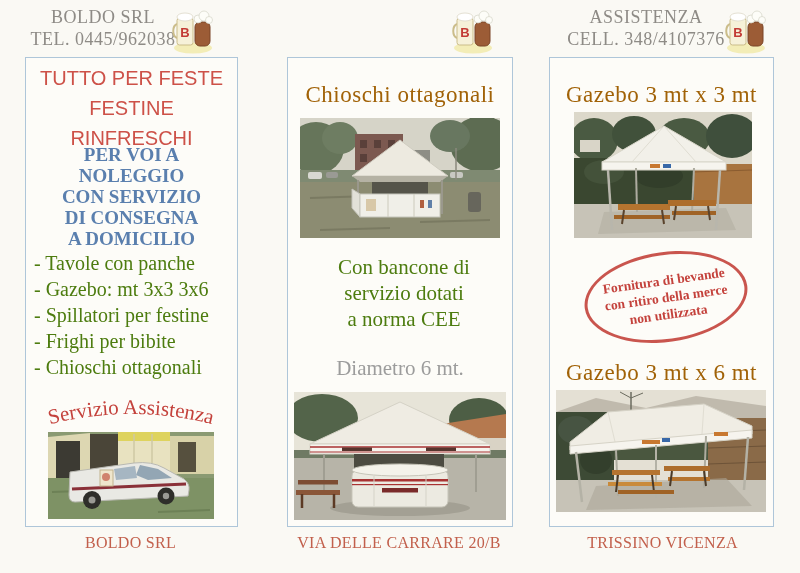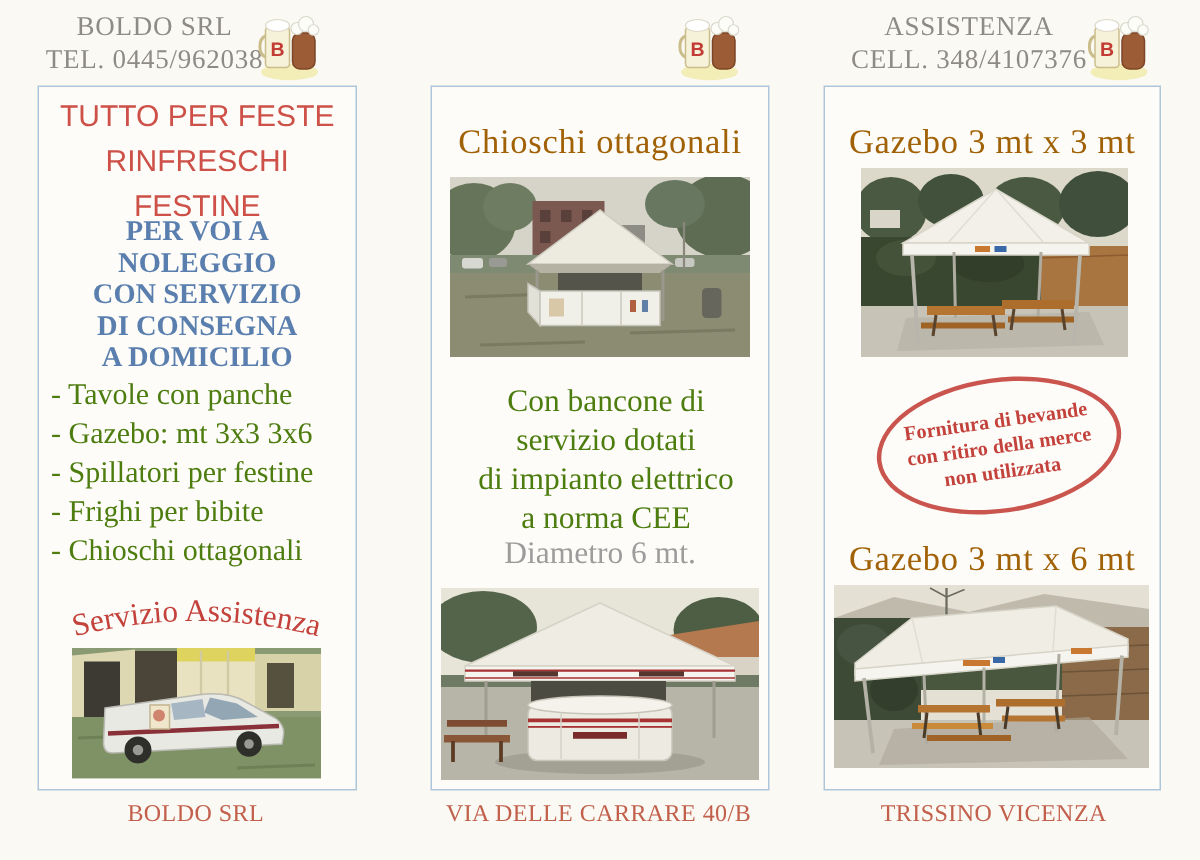--- a/index.html
+++ b/index.html
@@ -101,22 +101,22 @@
   <text x="14" y="31" text-anchor="middle" font-size="13" font-weight="bold" fill="#c23b35" font-family="Liberation Sans, sans-serif">B</text>
   <rect x="24" y="16" width="15" height="24" rx="5" fill="#9c5c36" stroke="#7b4526"></rect>
   <circle cx="27" cy="13" r="4" fill="#fdfdf8" stroke="#d8d8cc" stroke-width=".8"></circle>
   <circle cx="33" cy="10" r="5" fill="#fdfdf8" stroke="#d8d8cc" stroke-width=".8"></circle>
   <circle cx="38" cy="14" r="3.5" fill="#fdfdf8" stroke="#d8d8cc" stroke-width=".8"></circle>
 </svg>
 
 <div class="panel panel-left">
   <div class="headline">
     <div>TUTTO PER FESTE</div>
+    <div>FESTINE</div>
     <div>RINFRESCHI</div>
-    <div>FESTINE</div>
   </div>
   <div class="subhead">
     <div>PER VOI A</div>
     <div>NOLEGGIO</div>
     <div>CON SERVIZIO</div>
     <div>DI CONSEGNA</div>
     <div>A DOMICILIO</div>
   </div>
   <div class="rental-list">
     <div>- Tavole con panche</div>
@@ -194,21 +194,20 @@
     <line x1="88" y1="76" x2="88" y2="99" stroke="#cccabc"></line>
     <line x1="114" y1="76" x2="114" y2="99" stroke="#cccabc"></line>
     <rect x="66" y="81" width="10" height="12" fill="#d8c8a8"></rect>
     <rect x="120" y="82" width="4" height="8" fill="#b06040"></rect>
     <rect x="128" y="82" width="4" height="8" fill="#6080a8"></rect>
     <rect x="168" y="74" width="13" height="20" rx="3" fill="#67665c"></rect>
   </svg>
   <div class="mid-desc">
     <div>Con bancone di</div>
     <div>servizio dotati</div>
-    <div>di impianto elettrico</div>
     <div>a norma CEE</div>
   </div>
   <div class="mid-diam">Diametro 6 mt.</div>
 
   <svg class="photo" style="left:6px;top:334px;" width="212" height="128" viewBox="0 0 212 128">
     <rect width="212" height="128" fill="#e7e4d8"></rect>
     <ellipse cx="28" cy="26" rx="36" ry="24" fill="#53644a"></ellipse>
     <ellipse cx="185" cy="28" rx="30" ry="22" fill="#4d5e45"></ellipse>
     <polygon points="148,32 212,22 212,46 148,48" fill="#b5794f"></polygon>
     <rect x="150" y="46" width="62" height="16" fill="#d9d3c5"></rect>
@@ -315,14 +314,14 @@
     <line x1="96" y1="85" x2="98" y2="102" stroke="#4a3a28" stroke-width="2"></line>
     <rect x="108" y="76" width="46" height="5" fill="#ad6d2c"></rect>
     <rect x="112" y="87" width="42" height="4" fill="#b5742f"></rect>
     <line x1="116" y1="81" x2="114" y2="96" stroke="#4a3a28" stroke-width="2"></line>
     <line x1="148" y1="81" x2="150" y2="96" stroke="#4a3a28" stroke-width="2"></line>
     <rect x="62" y="100" width="56" height="4" fill="#a06326"></rect>
   </svg>
 </div>
 
 <div class="footer-label f-left">BOLDO SRL</div>
-<div class="footer-label f-mid">VIA DELLE CARRARE 40/B</div>
+<div class="footer-label f-mid">VIA DELLE CARRARE 20/B</div>
 <div class="footer-label f-right">TRISSINO VICENZA</div>
 
 </body></html>

